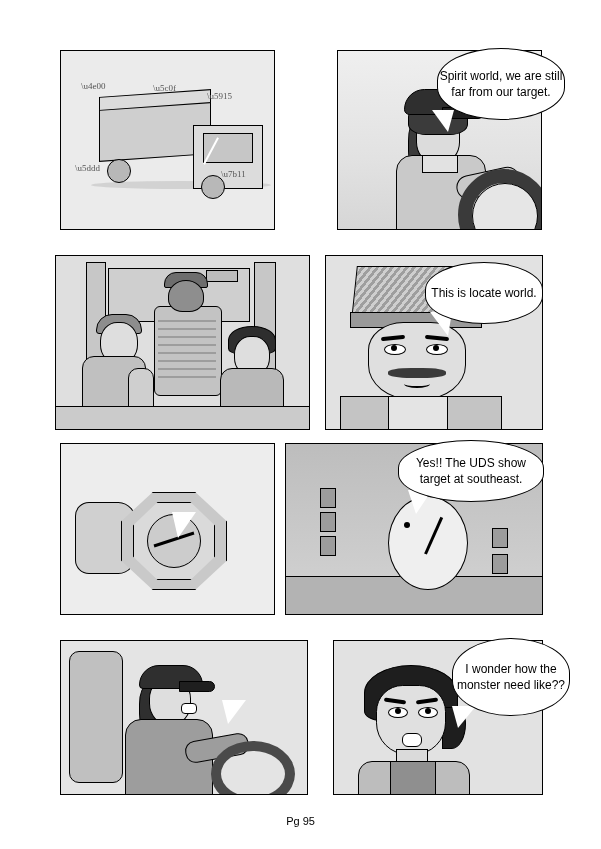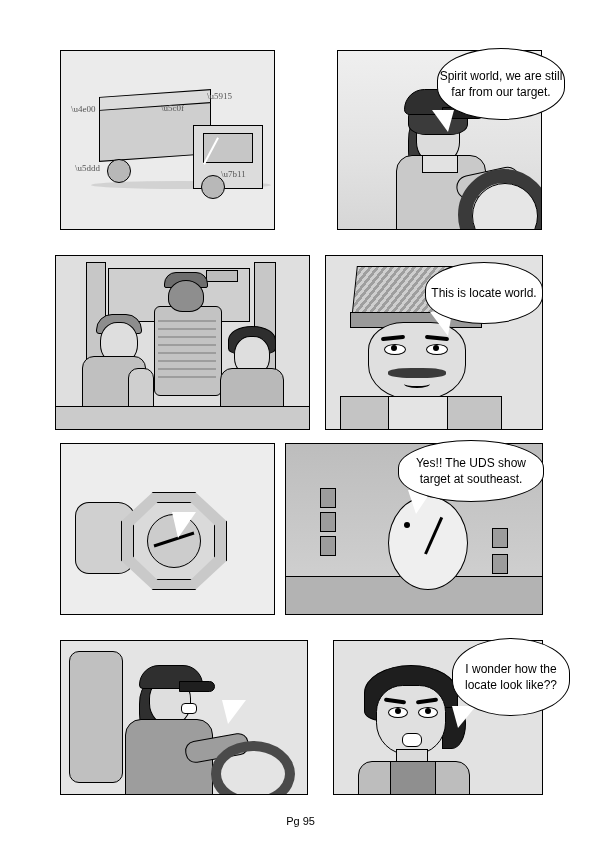--- a/index.html
+++ b/index.html
@@ -230,22 +230,22 @@
 <div class="page">
 
   <div class="panel p1">
     <div class="truck-shadow"></div>
     <div class="truck-top"></div>
     <div class="truck-body"></div>
     <div class="truck-cab"></div>
     <div class="truck-cab-win"></div>
     <div class="truck-wheel wheel-a"></div>
     <div class="truck-wheel wheel-b"></div>
-    <span class="scribble" style="left:10px;top:30px;margin-top:23px;">\u4e00</span>
-    <span class="scribble" style="left:100px;top:32px;margin-top:20px;">\u5c0f</span>
+    <span class="scribble" style="left:20px;top:30px;">\u4e00</span>
+    <span class="scribble" style="left:92px;top:32px;">\u5c0f</span>
     <span class="scribble" style="left:146px;top:40px;">\u5915</span>
     <span class="scribble" style="left:14px;top:112px;">\u5ddd</span>
     <span class="scribble" style="left:160px;top:118px;">\u7b11</span>
   </div>
 
   <div class="panel p2">
     <div class="p2-bgband"></div>
     <div class="p2-hairside"></div>
     <div class="p2-head"></div>
     <div class="p2-hair"></div>
@@ -350,18 +350,18 @@
     <div class="p8-eyeL"></div>
     <div class="p8-eyeR"></div>
     <div class="p8-pupL"></div>
     <div class="p8-pupR"></div>
     <div class="p8-mouth"></div>
     <div class="p8-neck"></div>
     <div class="p8-body"></div>
     <div class="p8-vest"></div>
   </div>
   <div class="balloon" style="left:452px;top:638px;width:118px;height:78px;">
-    <span>I wonder how the locate look like??</span>
+    <span>I wonder how the monster need like??</span>
   </div>
   <div class="tail" style="left:452px;top:706px;border-left:6px solid transparent;border-right:18px solid transparent;border-top:22px solid #fff;"></div>
 
   <div class="pageno">Pg 95</div>
 </div>
 
 </body></html>

